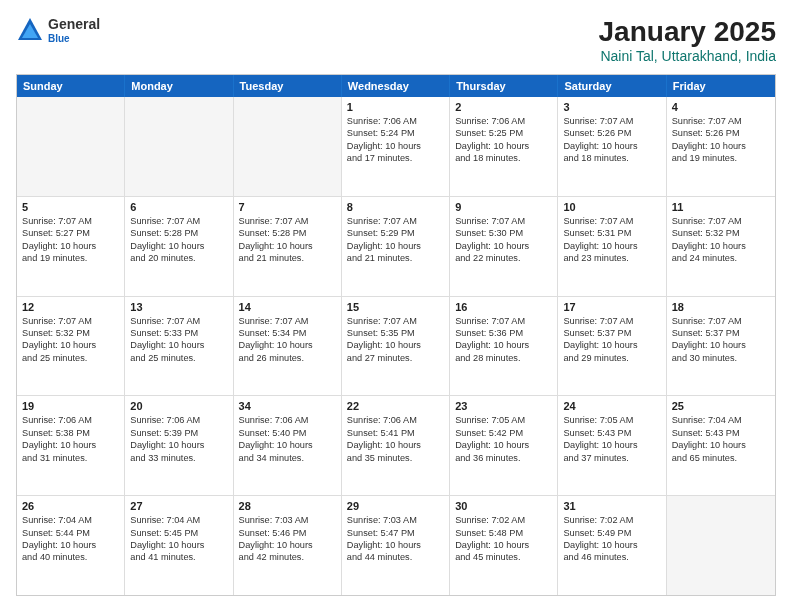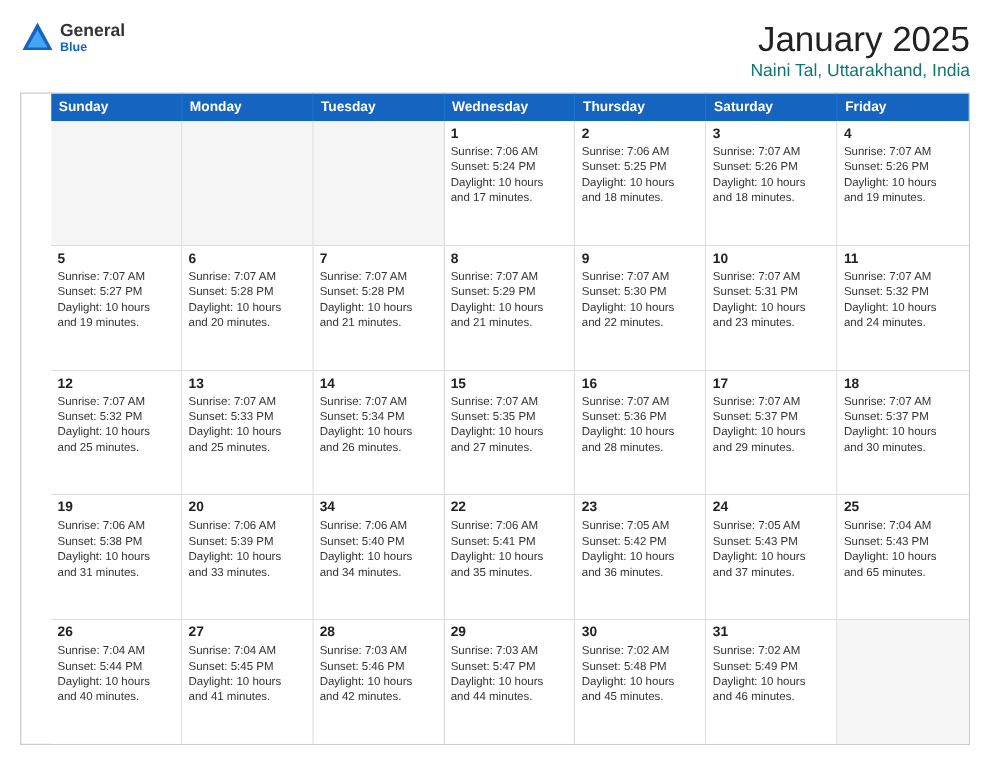--- a/index.html
+++ b/index.html
@@ -45,34 +45,33 @@
     .logo-icon {
       width: 28px;
       height: 28px;
       margin-right: 4px;
     }
     .title-block {
       text-align: right;
     }
     .title-block h1 {
       font-size: 28px;
-      font-weight: normal;
+      font-weight: bold;
       color: #222;
     }
     .title-block h2 {
       font-size: 14px;
       font-weight: normal;
       color: #0f766e;
     }
     .calendar {
       flex: 1;
       display: flex;
       flex-direction: column;
       border: 1px solid #ccc;
-      padding-left: 24px;
     }
     .cal-header {
       display: grid;
       grid-template-columns: repeat(7, 1fr);
       background: #1565C0;
     }
     .cal-header-cell {
       color: #fff;
       font-size: 11px;
       font-weight: bold;

